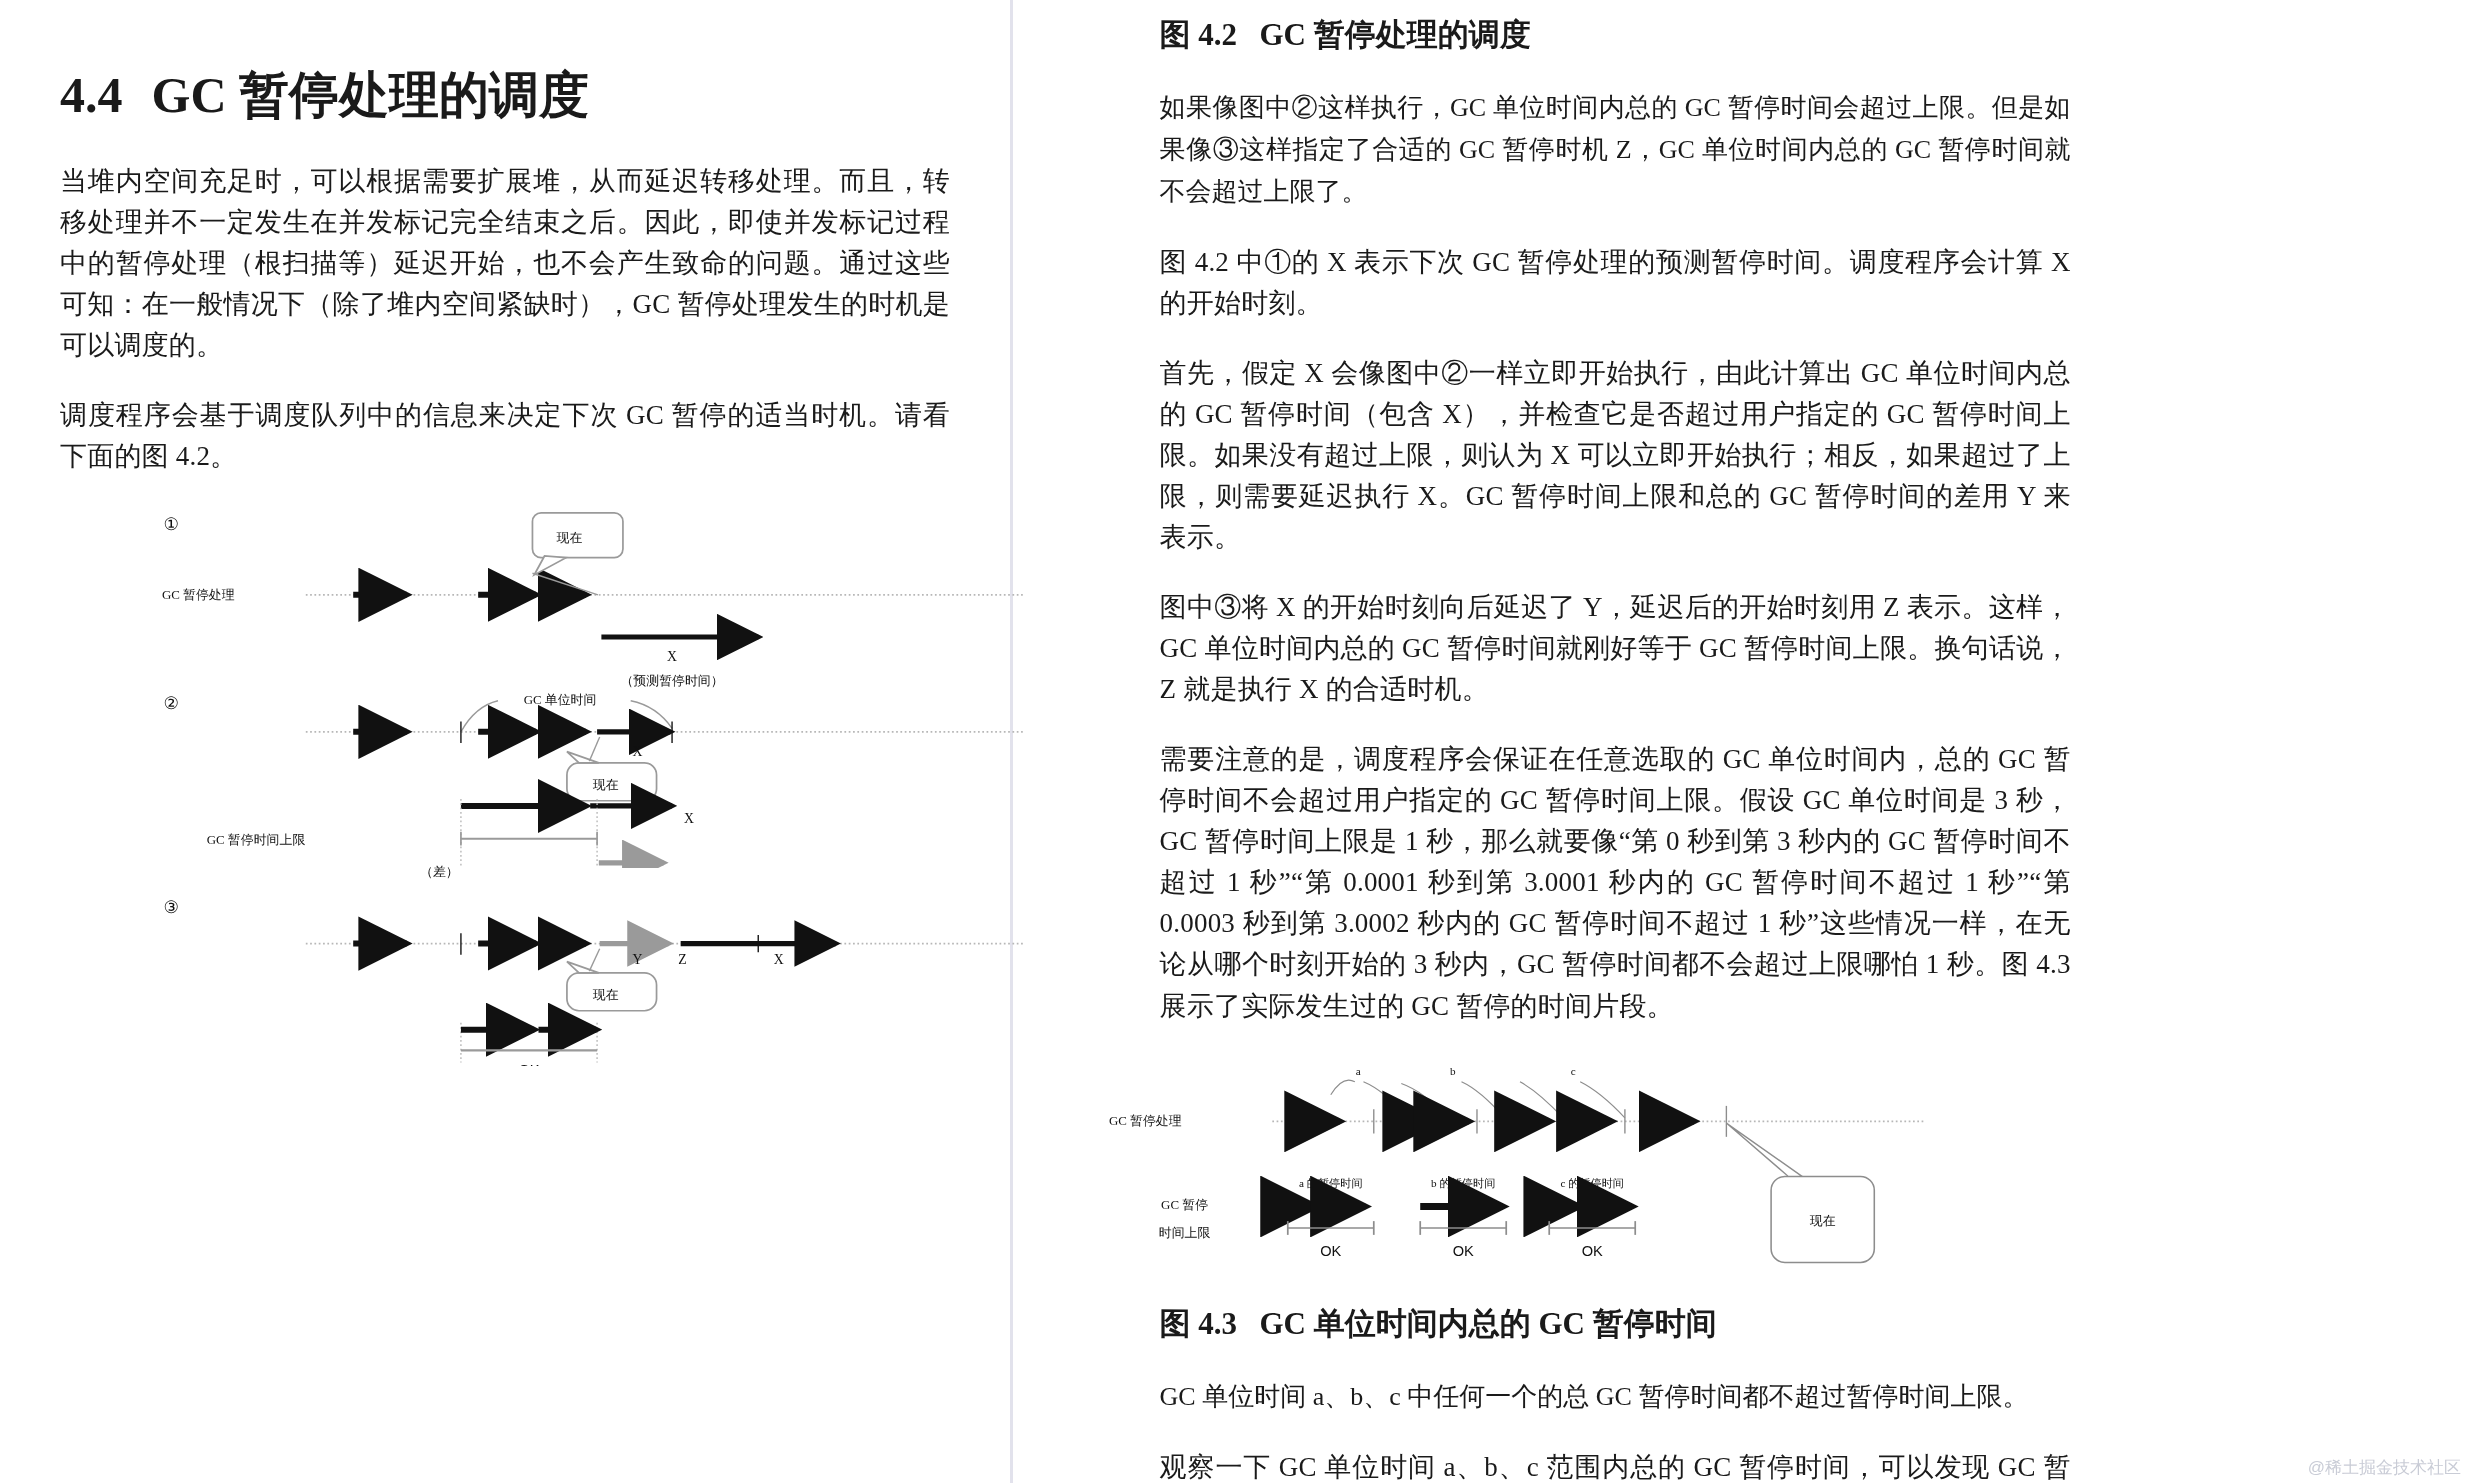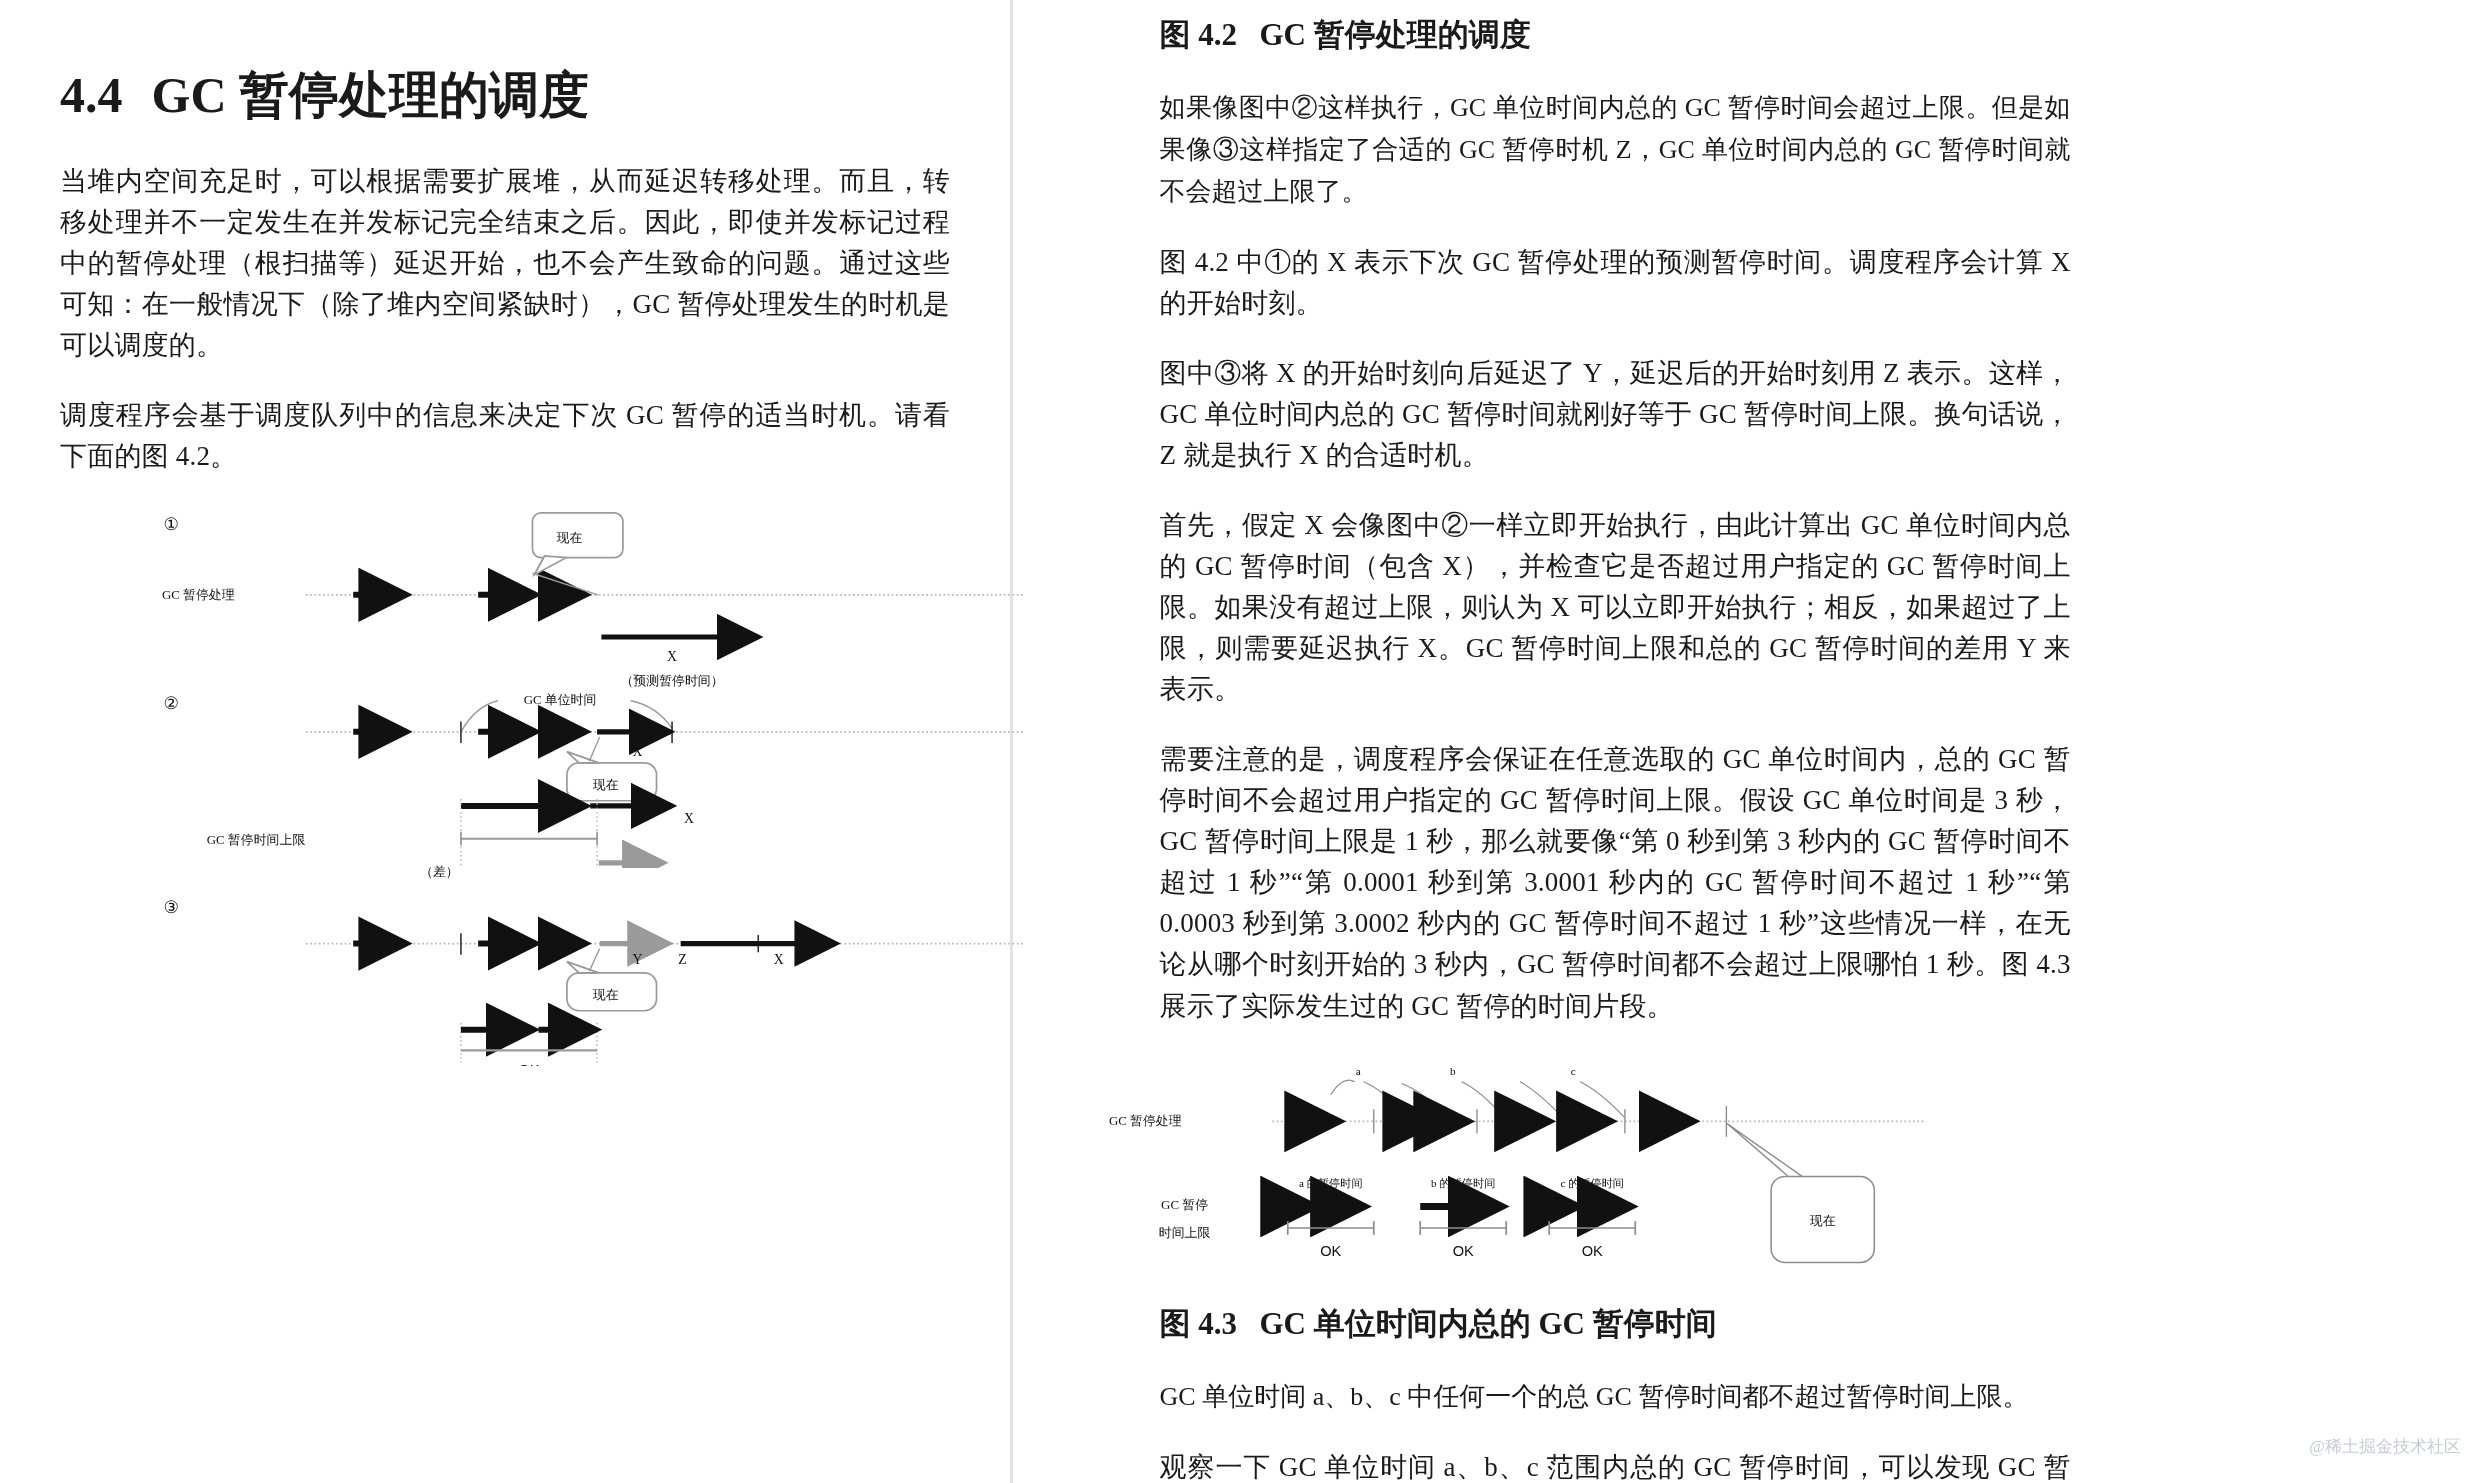--- a/index.html
+++ b/index.html
@@ -67,24 +67,24 @@
   p.caption {
     font-size: 26px;
     line-height: 1.62;
     margin: 0 0 29px 0;
     text-align: justify;
   }
 
   .watermark {
     position: absolute;
     right: 26px;
-    bottom: 25px;
+    bottom: 4px;
     font-size: 17px;
     color: #c9ccd6;
-    font-family: Liberation Serif, serif;
+    font-family: Liberation Sans, sans-serif;
   }
 
   
   .figure-42 {
     width: 879px;
     height: 362px;
     margin: 8.6px 0 0 95px;
   }
   .figure-43 {
     width: 965px;
@@ -227,22 +227,22 @@
   <div class="col col-right">
 
     <h2 class="fig-title">
       <span>图</span>
       <span class="fnum">4.2</span><span>GC 暂停处理的调度</span>
     </h2>
 
     <p class="caption">如果像图中②这样执行，GC 单位时间内总的 GC 暂停时间会超过上限。但是如果像③这样指定了合适的 GC 暂停时机 Z，GC 单位时间内总的 GC 暂停时间就不会超过上限了。</p>
 
     <p class="body">图 4.2 中①的 X 表示下次 GC 暂停处理的预测暂停时间。调度程序会计算 X 的开始时刻。</p>
+    <p class="body">首先，假定 X 会像图中②一样立即开始执行，由此计算出 GC 单位时间内总的 GC 暂停时间（包含 X），并检查它是否超过用户指定的 GC 暂停时间上限。如果没有超过上限，则认为 X 可以立即开始执行；相反，如果超过了上限，则需要延迟执行 X。GC 暂停时间上限和总的 GC 暂停时间的差用 Y 来表示。</p>
     <p class="body">图中③将 X 的开始时刻向后延迟了 Y，延迟后的开始时刻用 Z 表示。这样，GC 单位时间内总的 GC 暂停时间就刚好等于 GC 暂停时间上限。换句话说，Z 就是执行 X 的合适时机。</p>
-    <p class="body">首先，假定 X 会像图中②一样立即开始执行，由此计算出 GC 单位时间内总的 GC 暂停时间（包含 X），并检查它是否超过用户指定的 GC 暂停时间上限。如果没有超过上限，则认为 X 可以立即开始执行；相反，如果超过了上限，则需要延迟执行 X。GC 暂停时间上限和总的 GC 暂停时间的差用 Y 来表示。</p>
     <p class="body">需要注意的是，调度程序会保证在任意选取的 GC 单位时间内，总的 GC 暂停时间不会超过用户指定的 GC 暂停时间上限。假设 GC 单位时间是 3 秒，GC 暂停时间上限是 1 秒，那么就要像“第 0 秒到第 3 秒内的 GC 暂停时间不超过 1 秒”“第 0.0001 秒到第 3.0001 秒内的 GC 暂停时间不超过 1 秒”“第 0.0003 秒到第 3.0002 秒内的 GC 暂停时间不超过 1 秒”这些情况一样，在无论从哪个时刻开始的 3 秒内，GC 暂停时间都不会超过上限哪怕 1 秒。图 4.3 展示了实际发生过的 GC 暂停的时间片段。</p>
 
     <div class="figure-43">
       <svg viewBox="0 0 1120 250" width="965" height="215" xmlns="http://www.w3.org/2000/svg">
         <defs>
           <marker id="ah3" markerWidth="9" markerHeight="9" refX="8" refY="4.5" orient="auto">
             <path d="M0,0 L9,4.5 L0,9 z" fill="#111"></path>
           </marker>
         </defs>
 

